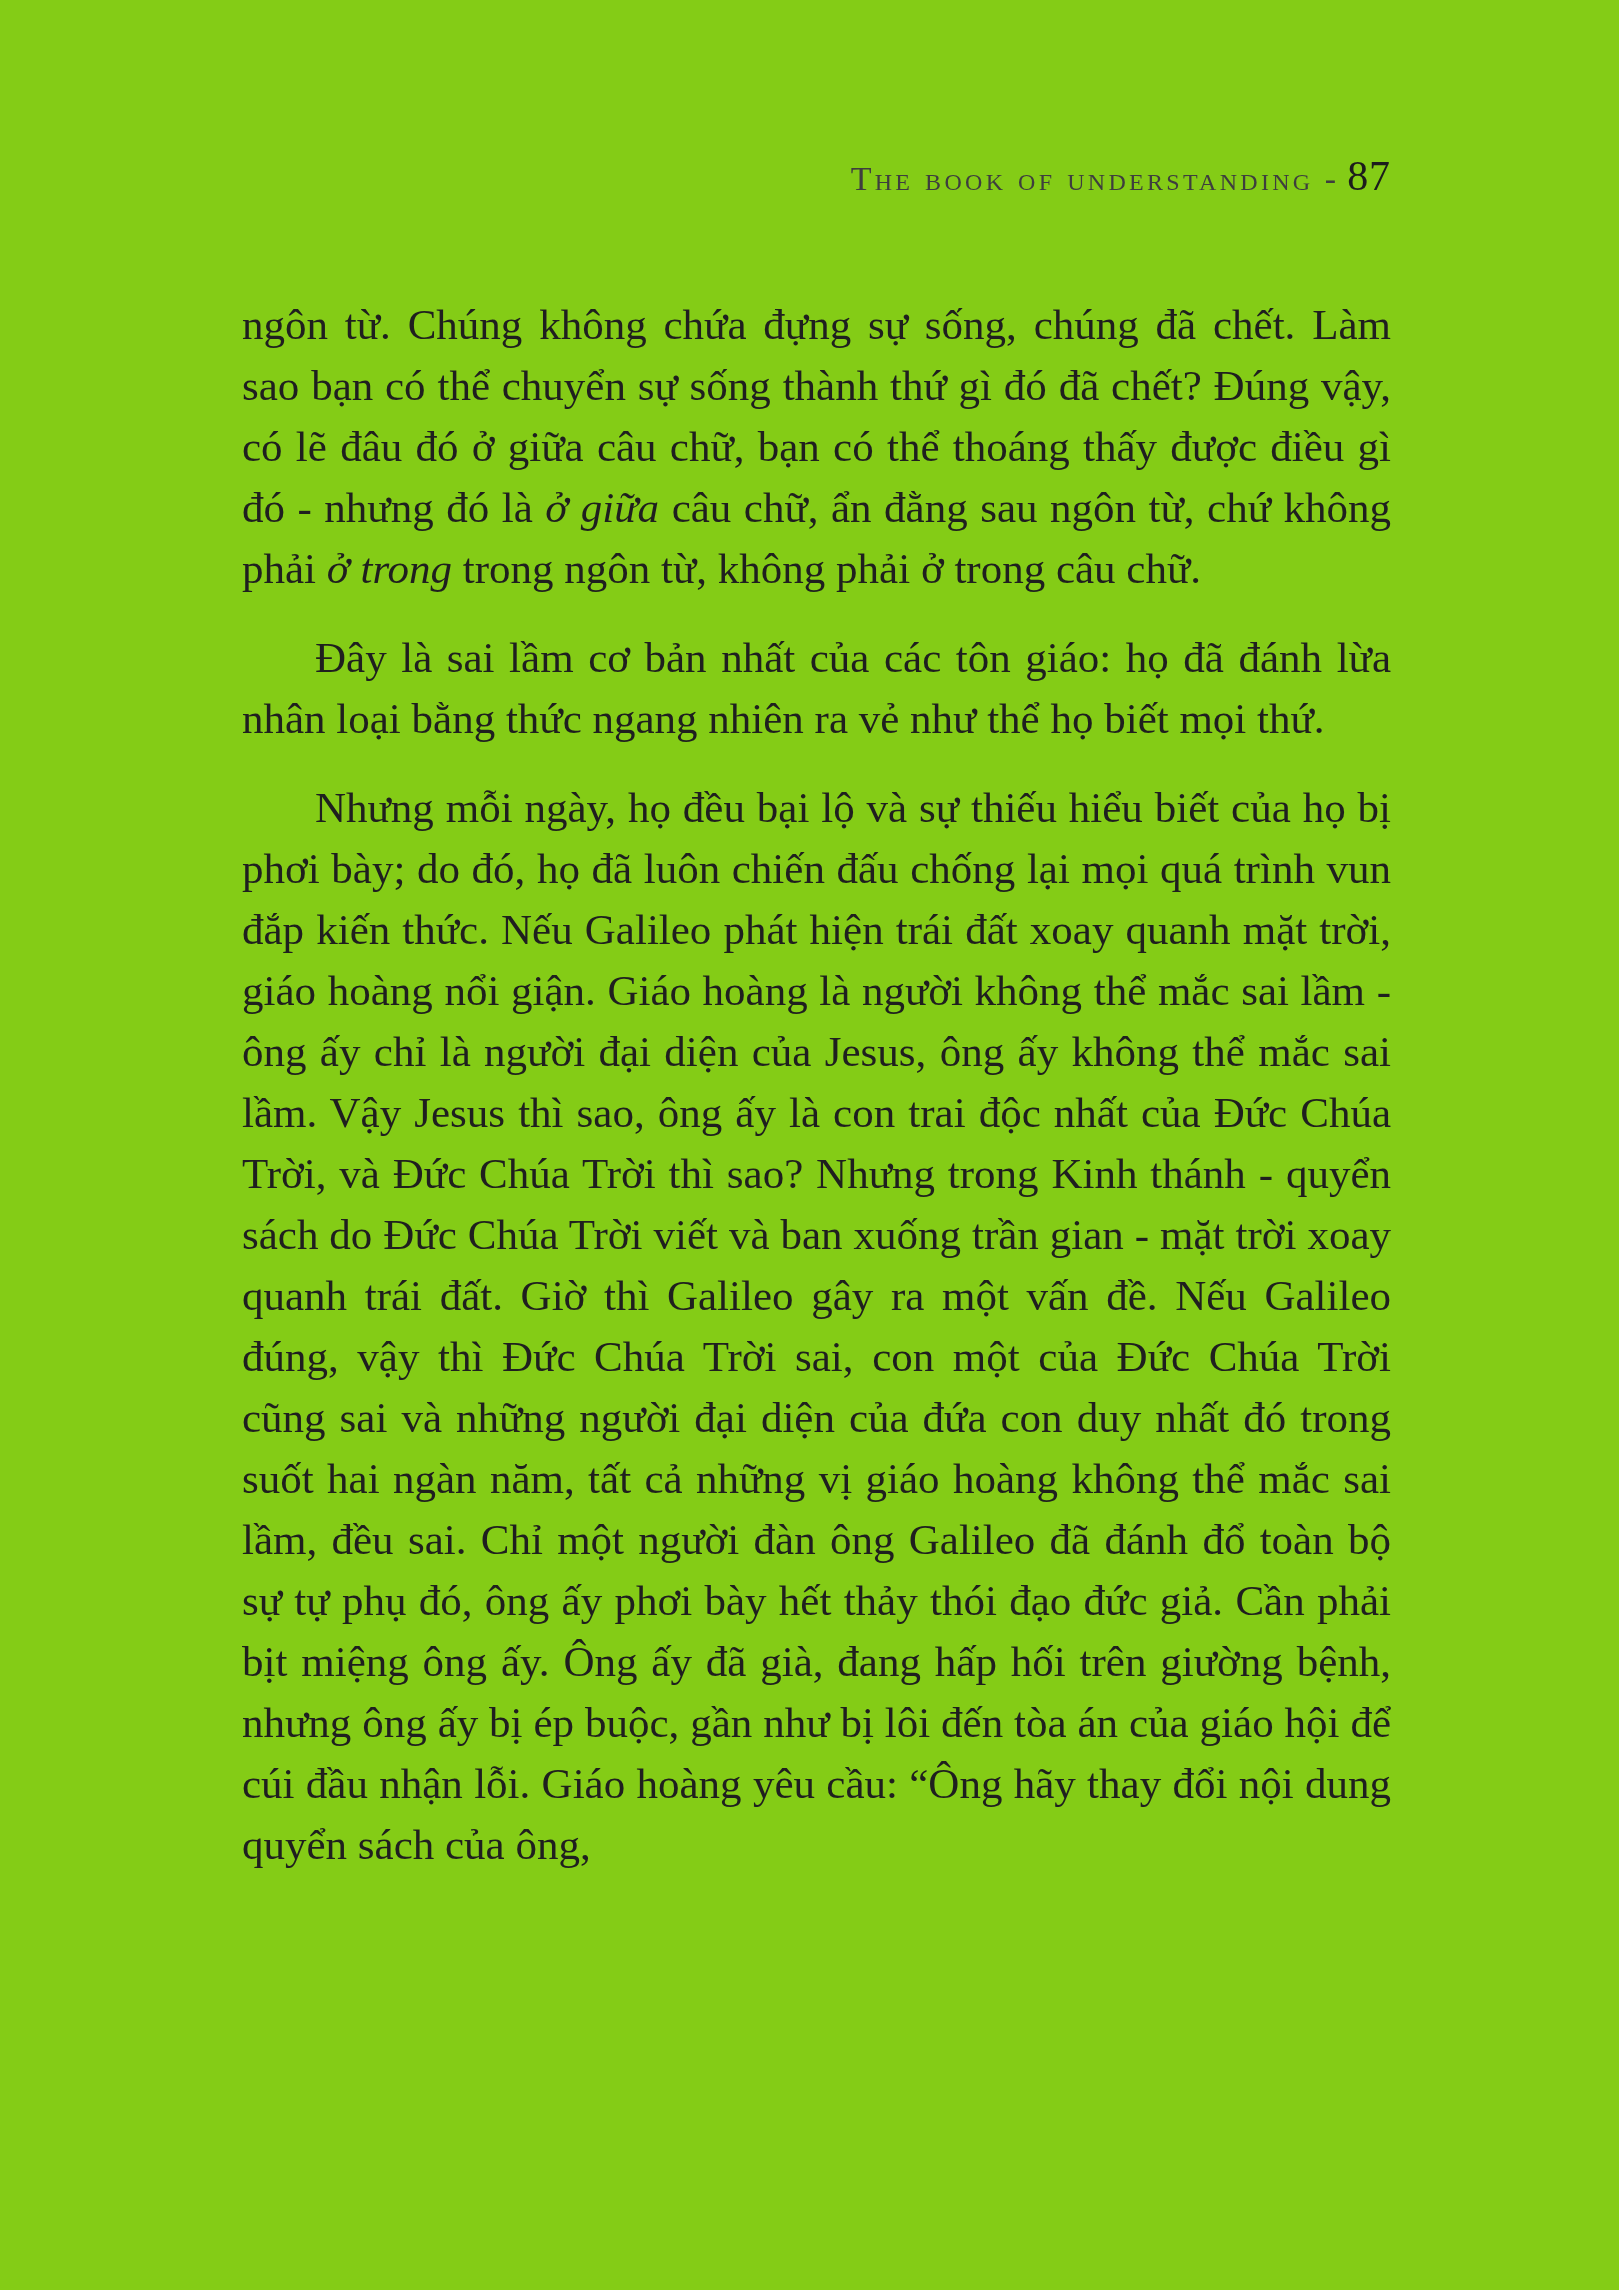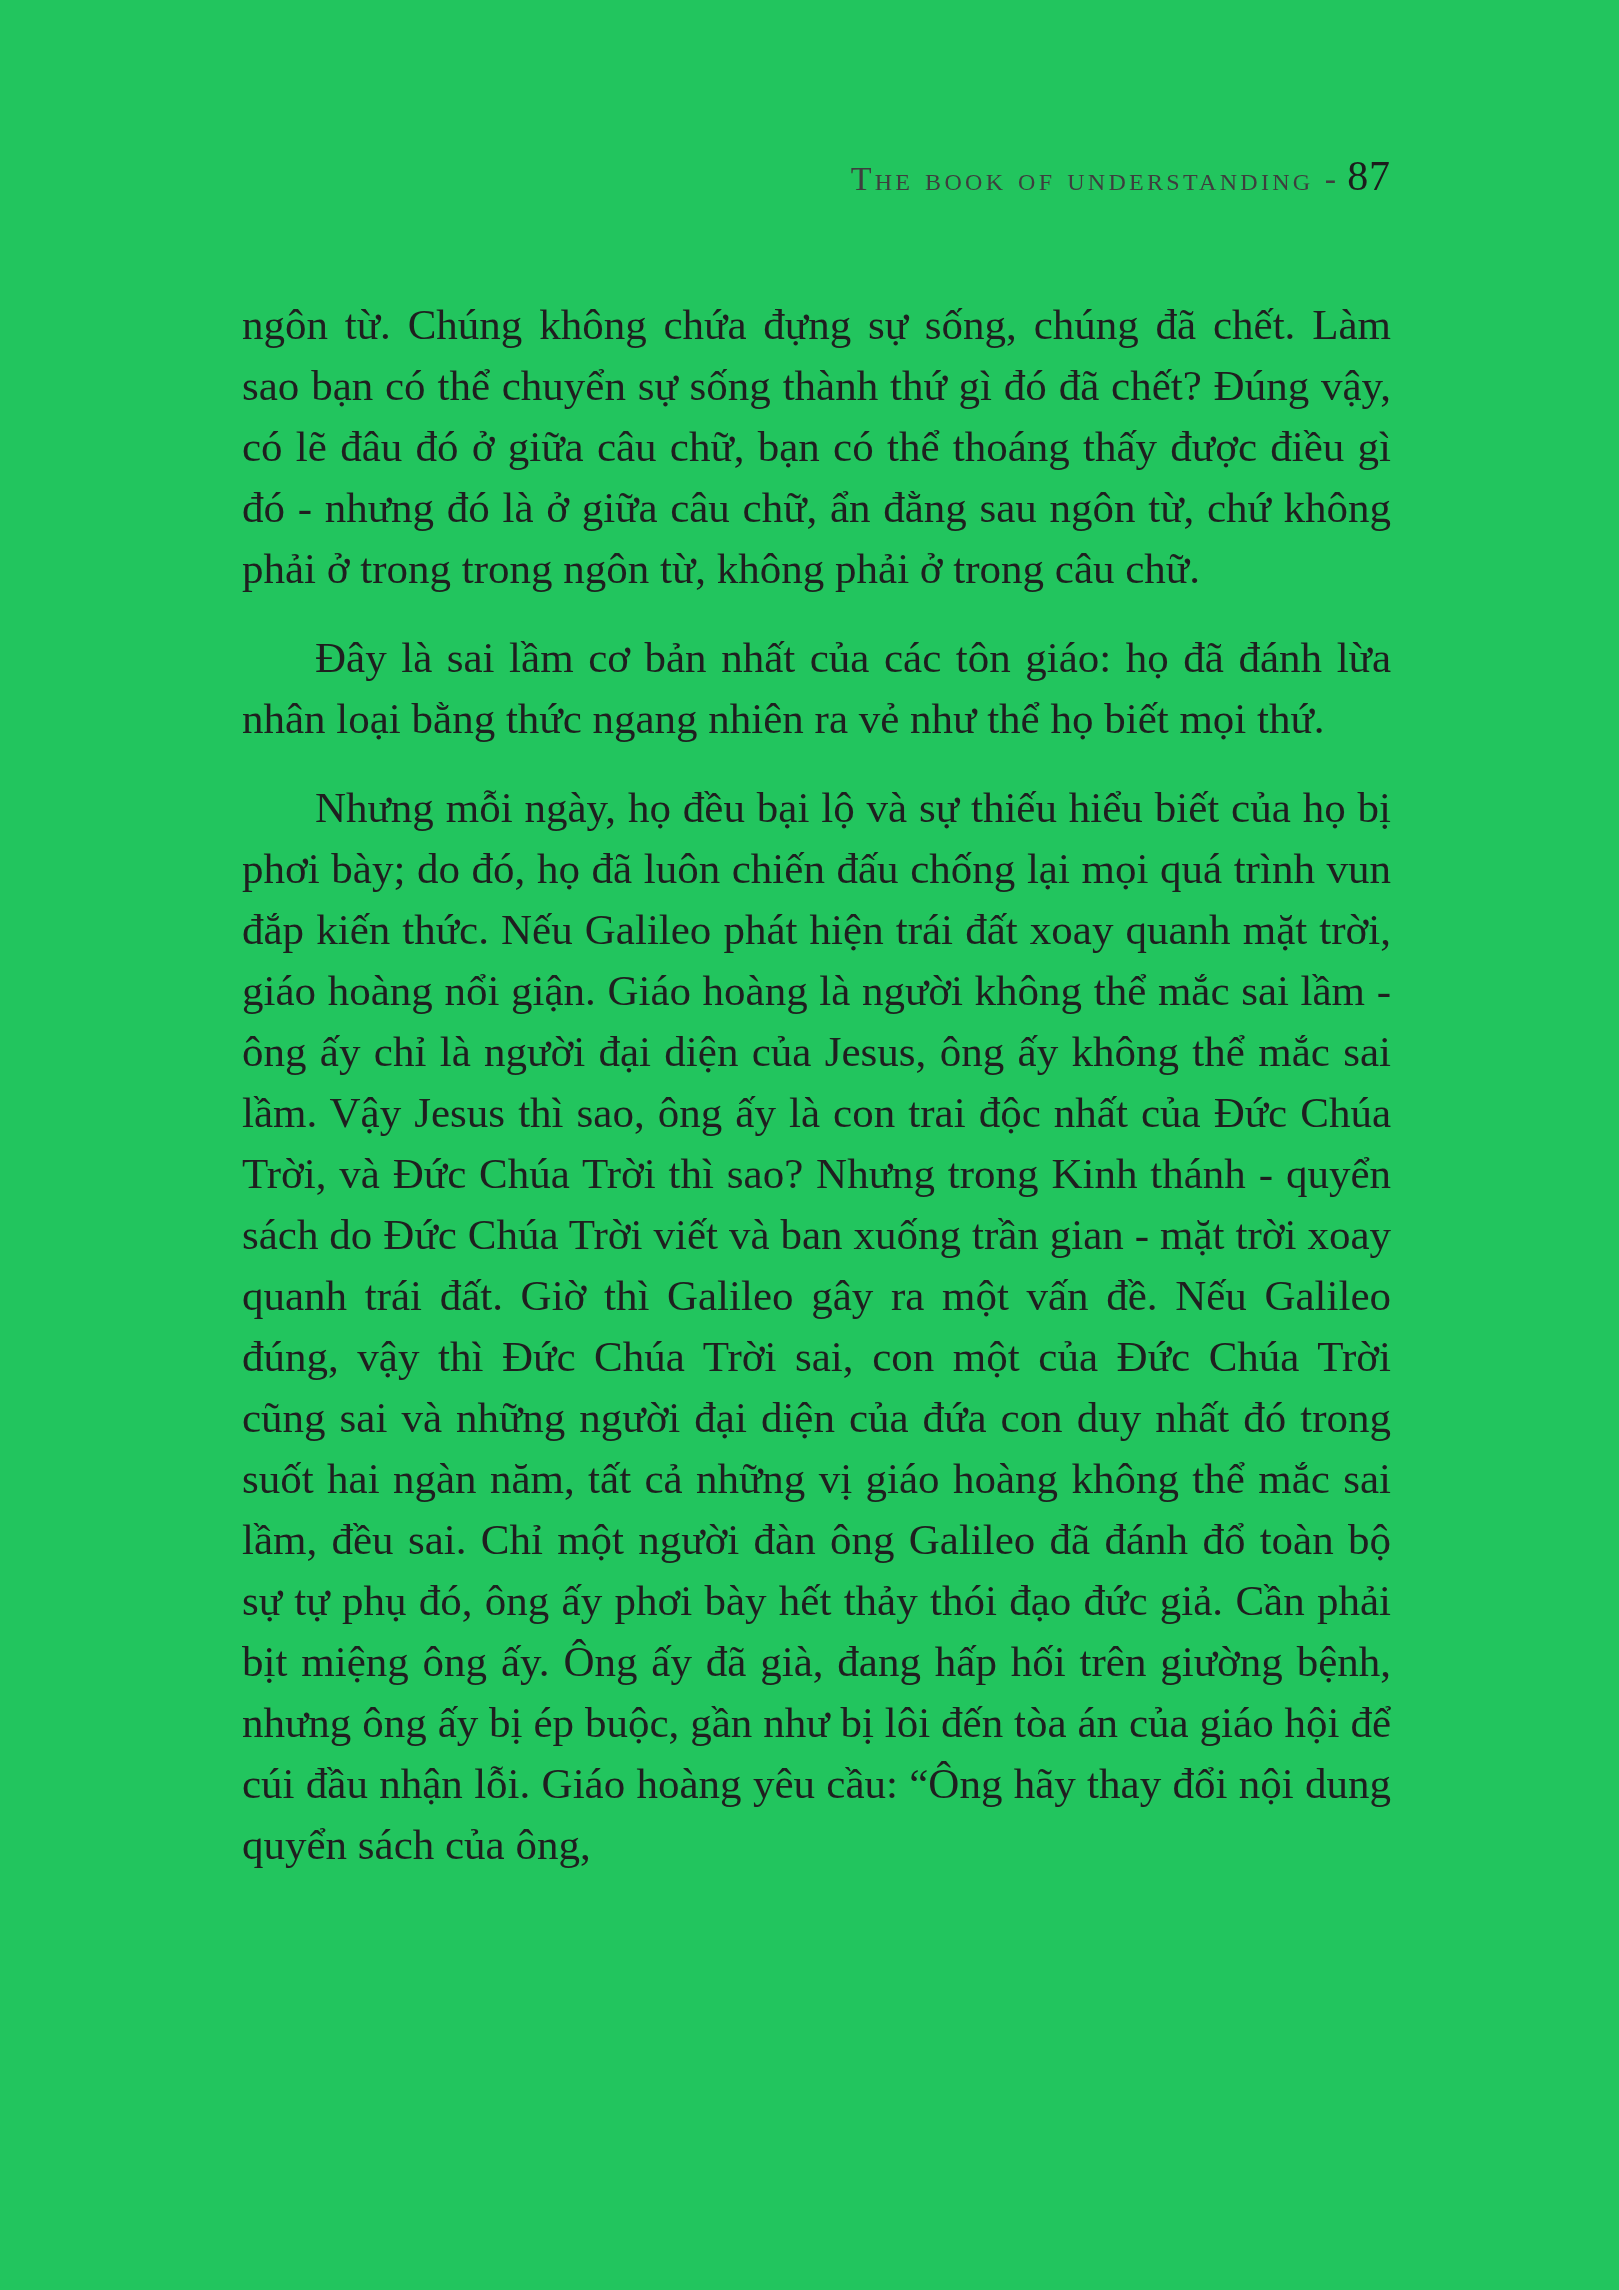--- a/index.html
+++ b/index.html
@@ -1,21 +1,21 @@
 <!DOCTYPE html>
 <html style="font-size:15px"><head>
 <meta charset="utf-8">
 <style>
   * { margin: 0; padding: 0; box-sizing: border-box; }
   html, body { background: #ffffff; }
   .page {
     position: relative;
     width: 1619px;
     height: 2290px;
-    background: #22c55e;
+    background: #84cc16;
     font-family: "Liberation Serif", "DejaVu Serif", serif;
     color: #1f1f1f;
     overflow: hidden;
   }
   .running-header {
     position: absolute;
     top: 152px;
     left: 242px;
     width: 1149px;
     text-align: right;
@@ -42,21 +42,21 @@
     top: 294px;
     left: 242px;
     width: 1149px;
     font-size: 43px;
     line-height: 61px;
     text-align: justify;
     color: #1f1f1f;
   }
   .content p { margin: 0 0 28px 0; }
   .content p.indented { text-indent: 73px; }
-  .seg-italic { }
+  .seg-italic { font-style: italic; }
 </style>
 </head>
 <body>
 
 <div class="page">
 
   <div class="running-header">
     <span class="running-title">The book of understanding</span><span class="header-sep">-</span><span class="page-num">87</span>
   </div>
 

